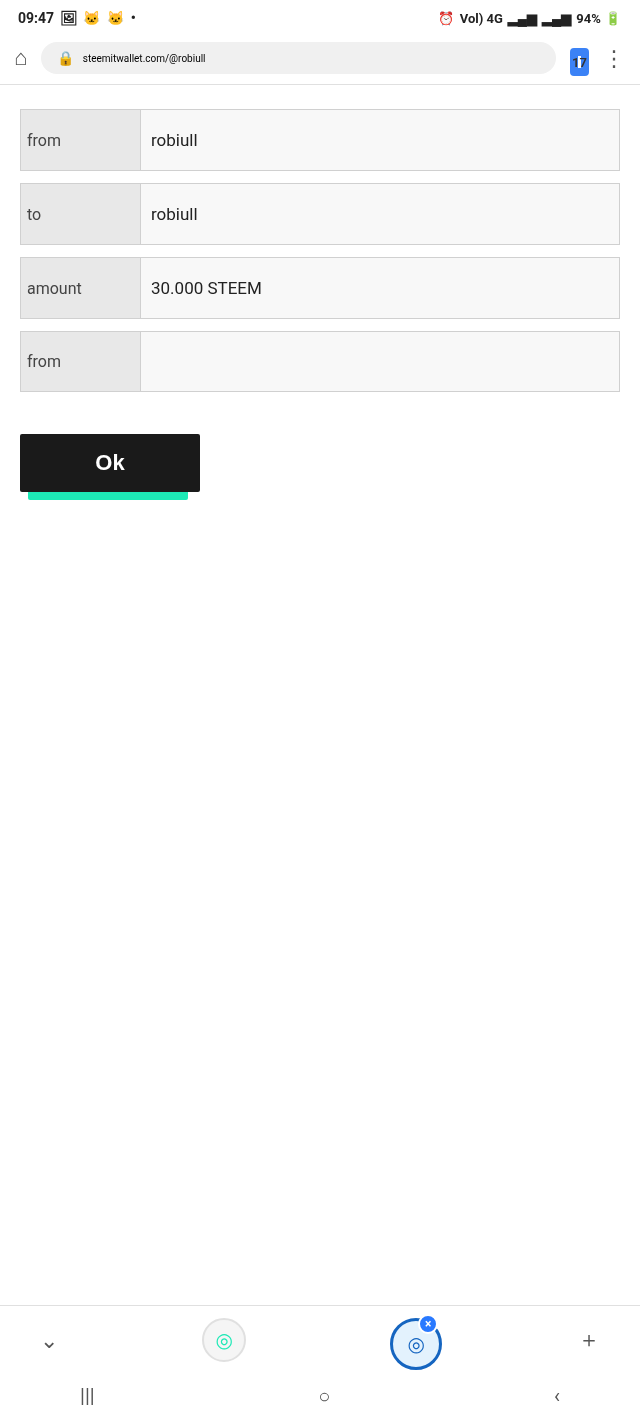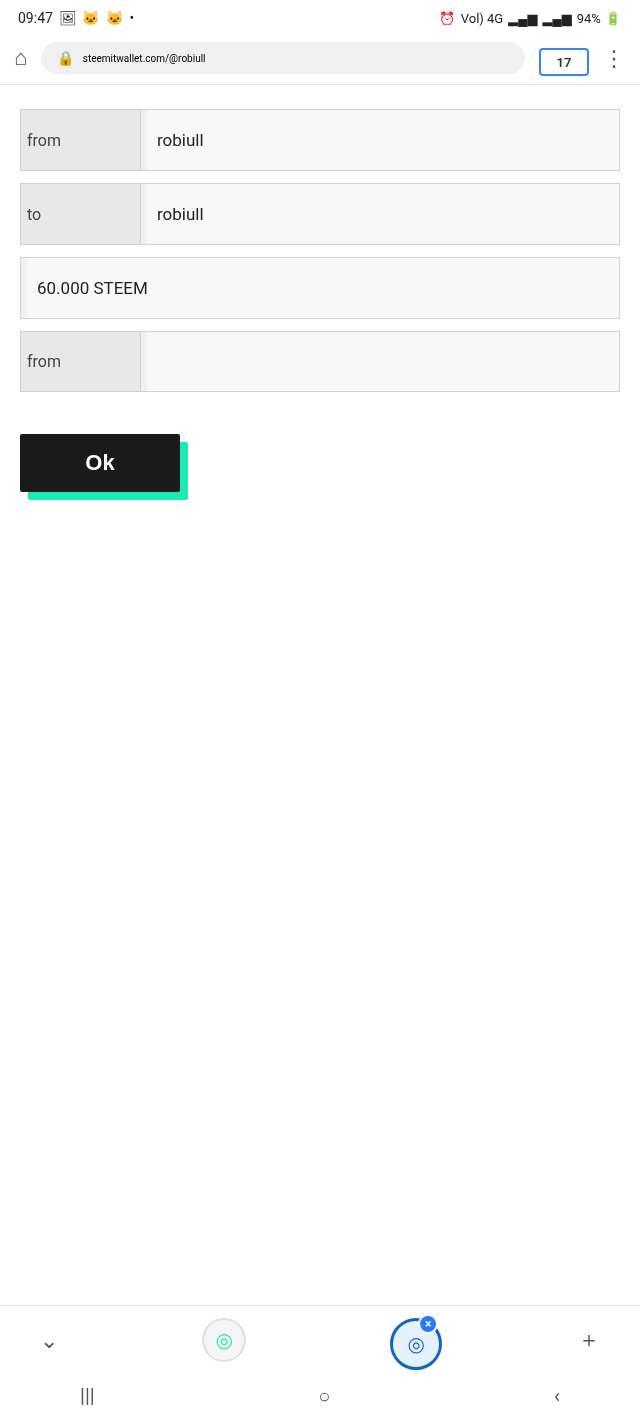--- a/index.html
+++ b/index.html
@@ -13,21 +13,21 @@
       color: #222;
     }
 
     
     .status-bar {
       display: flex;
       justify-content: space-between;
       align-items: center;
       padding: 10px 18px 6px 18px;
       font-size: 14px;
-      font-weight: 400;
+      font-weight: 700;
       background: #fff;
     }
     .status-left {
       display: flex;
       align-items: center;
       gap: 6px;
     }
     .status-right {
       display: flex;
       align-items: center;
@@ -64,23 +64,23 @@
     }
     .browser-url-text {
       font-size: 10px;
       color: #000000;
       flex: 1;
     }
     .browser-tab-count {
       display: flex;
       align-items: center;
       justify-content: center;
-      border: 2px solid #3b82f6;
+      border: 8px solid #3b82f6;
       border-radius: 4px;
-      width: 50px;
+      width: 19px;
       height: 28px;
       font-size: 13px;
       font-weight: 600;
       color: #333;
       margin-top: 8px;
     }
     .browser-menu-btn {
       font-size: 22px;
       color: #555;
       letter-spacing: 1px;
@@ -118,41 +118,40 @@
       align-items: center;
     }
     .form-value {
       flex: 1;
       padding: 20px 10px;
       font-size: 17px;
       color: #222;
       background: #f8f8f8;
       display: flex;
       align-items: center;
-      margin-left: 6px;
     }
 
     
     .ok-button-wrapper {
       position: relative;
       display: inline-block;
       margin-top: 30px;
     }
     .ok-button-shadow {
       position: absolute;
       bottom: -8px;
       left: 8px;
       width: 160px;
       height: 58px;
       background: #1de9b6;
       border-radius: 2px;
     }
     .ok-button {
       position: relative;
-      width: 160px;
+      width: 180px;
       height: 58px;
       background: #1a1a1a;
       color: #fff;
       font-size: 22px;
       font-weight: 700;
       border: none;
       cursor: pointer;
       display: flex;
       align-items: center;
       justify-content: center;
@@ -278,21 +277,22 @@
   </div>
 
   
   <div class="form-row">
     <div class="form-label">to</div>
     <div class="form-value">robiull</div>
   </div>
 
   
   <div class="form-row">
-    <div class="form-value">60.000 STEEM</div>
+    <div class="form-label">amount</div>
+    <div class="form-value">30.000 STEEM</div>
   </div>
 
   
   <div class="form-row">
     <div class="form-label">from</div>
     <div class="form-value"></div>
   </div>
 
   
   <div class="ok-button-wrapper">

